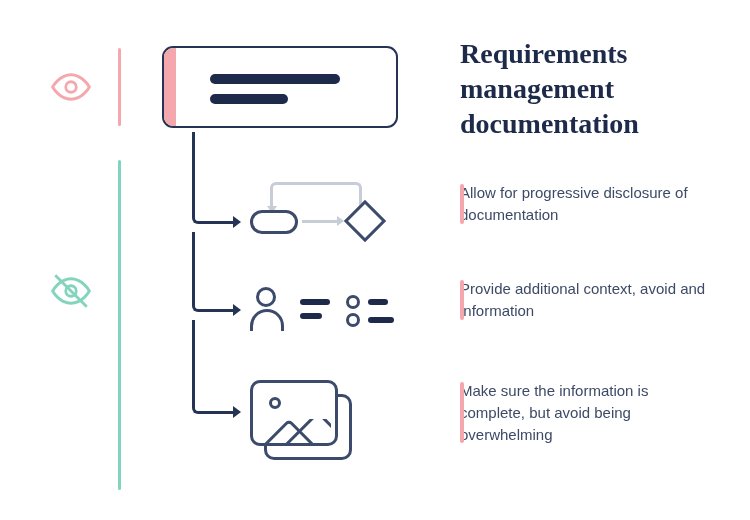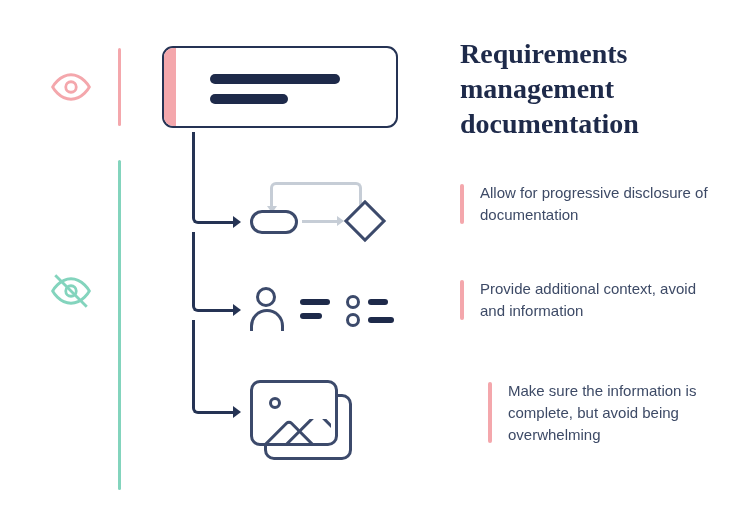--- a/index.html
+++ b/index.html
@@ -205,36 +205,35 @@
     position:absolute; left:0; top:34px; width:270px;
     font-family: Georgia, serif;
     font-weight: 700;
     font-size: 28px;
     line-height: 1.25;
     color: var(--navy);
   }
   .bullet {
     position:absolute; left:0;
     width: 250px;
-    padding-left: 20px;
     font-family: -apple-system, 'Segoe UI', Arial, sans-serif;
     font-size: 15px;
     line-height: 1.45;
     color: var(--body);
   }
   .bullet::before{
     content:"";
     position:absolute; left:0; top:2px;
     width:4px; height: calc(100% - 4px);
     background: var(--pink);
     border-radius: 3px;
   }
   .b1 { top: 180px; }
   .b2 { top: 276px; }
-  .b3 { top: 378px; margin-left: 28px; }
+  .b3 { top: 378px; }
 </style>
 </head>
 <body>
 
 <div class="left-col">
   <div class="eye-icon">
     <svg width="42" height="42" viewBox="0 0 24 24" fill="none" stroke="#f4a7ac" stroke-width="1.6">
       <path d="M1.5 12s3.8-7 10.5-7 10.5 7 10.5 7-3.8 7-10.5 7S1.5 12 1.5 12z"></path>
       <circle cx="12" cy="12" r="3"></circle>
     </svg>

